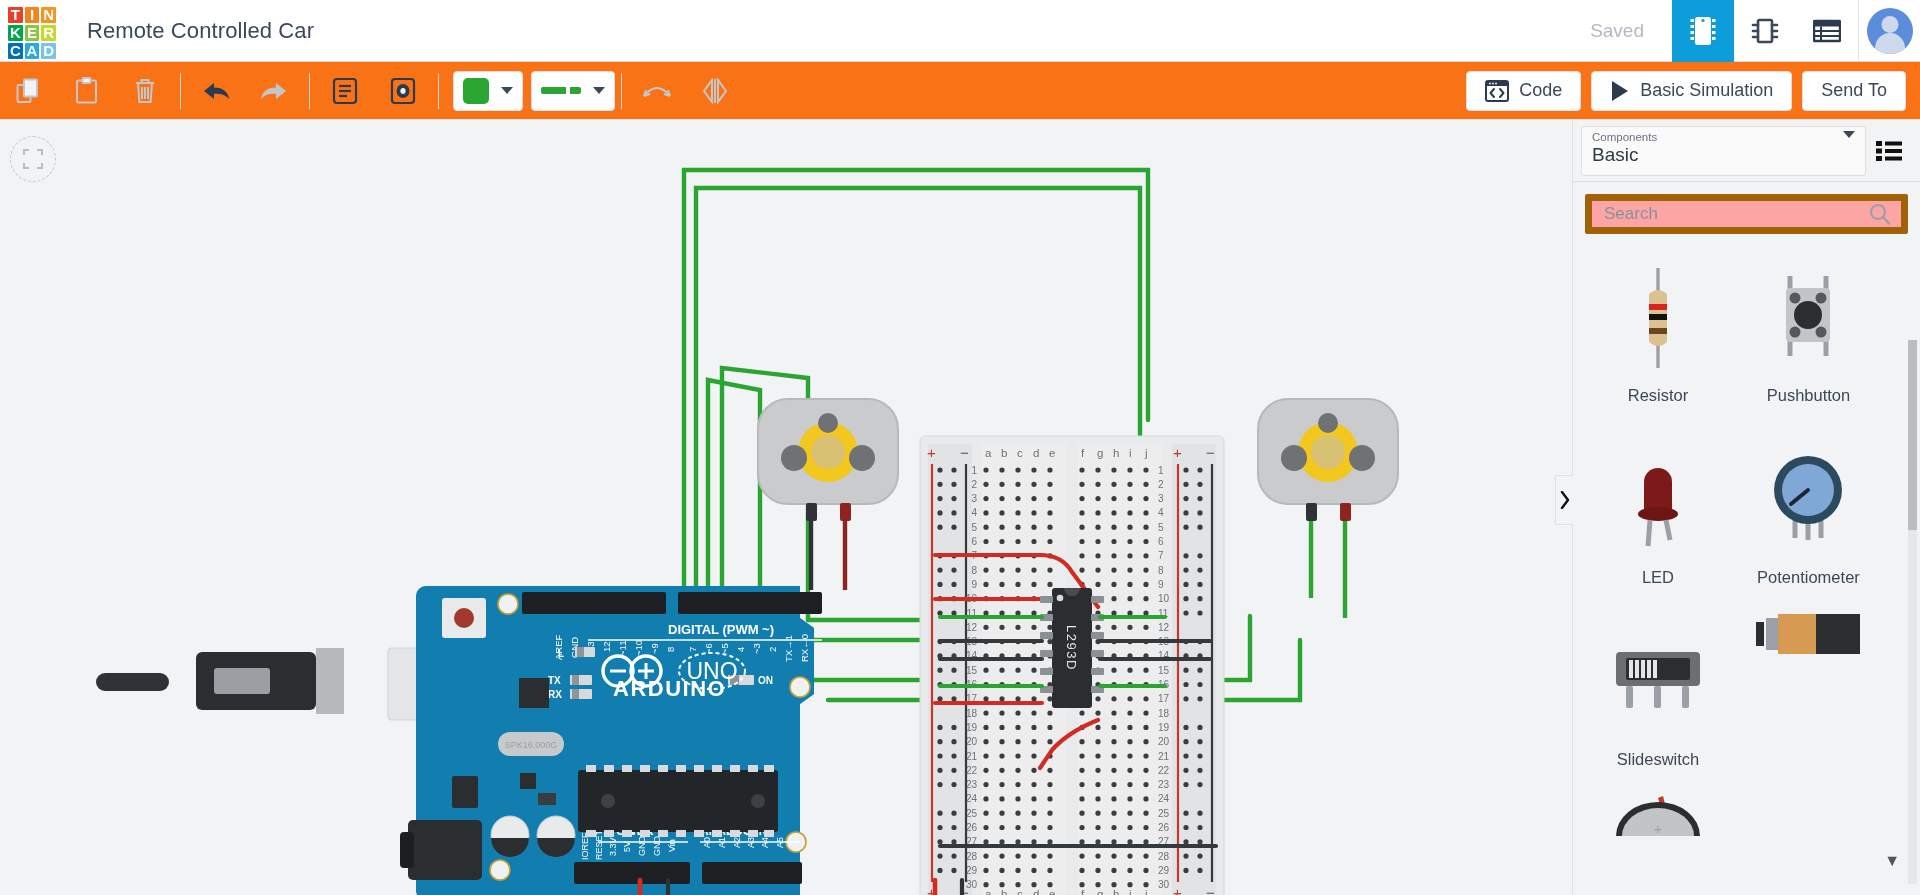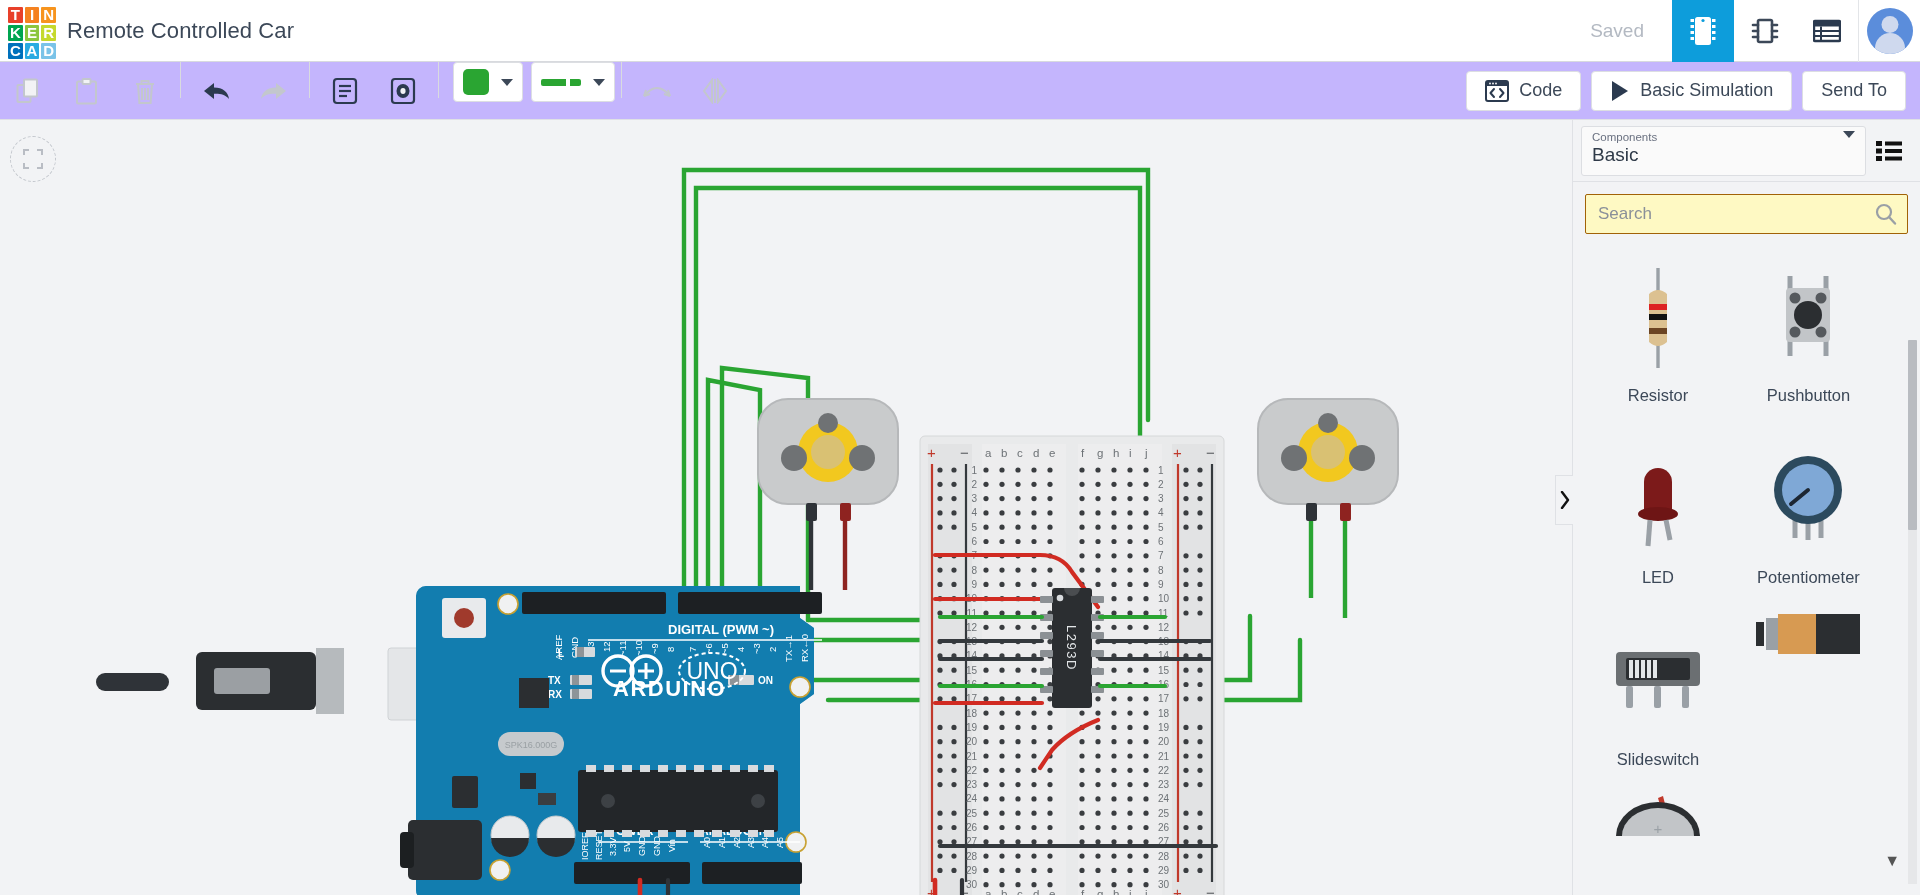--- a/index.html
+++ b/index.html
@@ -7,39 +7,39 @@
     font-family:"Liberation Sans", sans-serif; }
 
   
   .topbar { position:absolute; left:0; top:0; width:1920px; height:62px; background:#fff;
             border-bottom:1px solid #d8dade; display:flex; align-items:center; }
   .logo { width:56px; height:56px; margin-left:4px; display:grid;
           grid-template-columns:repeat(3,1fr); grid-template-rows:repeat(3,1fr);
           gap:2px; padding:4px; }
   .logo span { color:#fff; font-weight:bold; font-size:15px; line-height:16px;
                text-align:center; border-radius:1px; }
-  .doc-title { margin-left:7px; font-size:22px; color:#3c4858; letter-spacing:.1px; }
+  .doc-title { margin-left:27px; font-size:22px; color:#3c4858; letter-spacing:.1px; }
   .topbar-right { margin-left:auto; display:flex; align-items:center; height:56px; }
   .saved-txt { color:#b3b9c2; font-size:19px; margin-right:28px; }
   .tb-btn { width:62px; height:62px; display:flex; align-items:center; justify-content:center;
             cursor:pointer; }
   .tb-btn.active { background:#0d9ddb; }
   .avatar-wrap { width:62px; height:62px; display:flex; align-items:center; justify-content:center;
                  border-left:1px solid #e3e5e8; }
   .avatar { width:46px; height:46px; border-radius:50%; background:#5b8ddb; overflow:hidden;
             position:relative; }
   .avatar::before { content:""; position:absolute; left:50%; top:19%; width:17px; height:17px;
             border-radius:50%; background:#cfd9ee; transform:translateX(-50%); }
   .avatar::after { content:""; position:absolute; left:50%; top:55%; width:30px; height:28px;
             border-radius:15px 15px 0 0; background:#cfd9ee; transform:translateX(-50%); }
 
   
   .toolbar { position:absolute; left:0; top:62px; width:1920px; height:58px;
-             background:#c4b5fd; border-bottom:1px solid #dfe1e5;
-             display:flex; }
+             background:#f97316; border-bottom:1px solid #dfe1e5;
+             display:flex; align-items:center; }
   .tool { width:58px; height:58px; display:flex; align-items:center; justify-content:center;
           cursor:pointer; }
   .sep { width:1px; height:36px; background:#d9dbdf; margin:0 6px; }
   .swatch-btn { display:flex; align-items:center; height:40px; padding:0 9px; margin-left:8px;
                 background:#fff; border:1px solid #dcdee2; border-radius:4px; cursor:pointer; }
   .swatch { width:26px; height:26px; border-radius:5px; }
   .caret { width:0;height:0;border-left:6px solid transparent;border-right:6px solid transparent;
            border-top:7px solid #3c4858; margin-left:12px; }
   .linestyle { width:40px; height:7px; border-radius:2px; }
   .linestyle i { display:block; height:7px; border-radius:2px; }
@@ -61,21 +61,21 @@
   .comp-head { display:flex; align-items:center; height:62px; padding:0 8px;
                border-bottom:1px solid #dfe1e5; }
   .comp-select { flex:1; height:50px; background:#fafafa; border:1px solid #dcdee2; border-radius:3px;
                  padding:4px 10px; display:flex; align-items:flex-start; cursor:pointer; }
   .comp-select .lbls { flex:1; }
   .comp-kicker { font-size:11.5px; color:#6a7180; line-height:13px; }
   .comp-value { font-size:19px; color:#2f3a48; line-height:22px; }
   .list-icon-btn { width:46px; height:50px; display:flex; align-items:center; justify-content:center;
                    cursor:pointer; }
   .search-wrap { padding:12px 12px 10px; }
-  .search-box { position:relative; height:40px; background:#fef9c3; border:1px solid #a16207;
+  .search-box { position:relative; height:40px; background:#fca5a5; border:7px solid #a16207;
                 border-radius:2px; display:flex; align-items:center; }
   .search-box input { border:0; outline:0; flex:1; height:38px; padding:0 12px; font-size:17px;
                       color:#3c4858; background:transparent; font-family:"Liberation Sans",sans-serif; }
   .search-box input::placeholder { color:#8a9099; }
   .grid { position:relative; height:640px; overflow:hidden; padding:6px 12px 0; }
   .cell { display:inline-block; width:146px; height:182px; text-align:center; vertical-align:top;
           cursor:pointer; }
   .cell .art { height:136px; display:flex; align-items:center; justify-content:center; }
   .cell .cname { font-size:16.5px; color:#3c4858; }
   .scrollbar { position:absolute; right:3px; top:96px; width:9px; height:190px; background:#b9bcc1;

